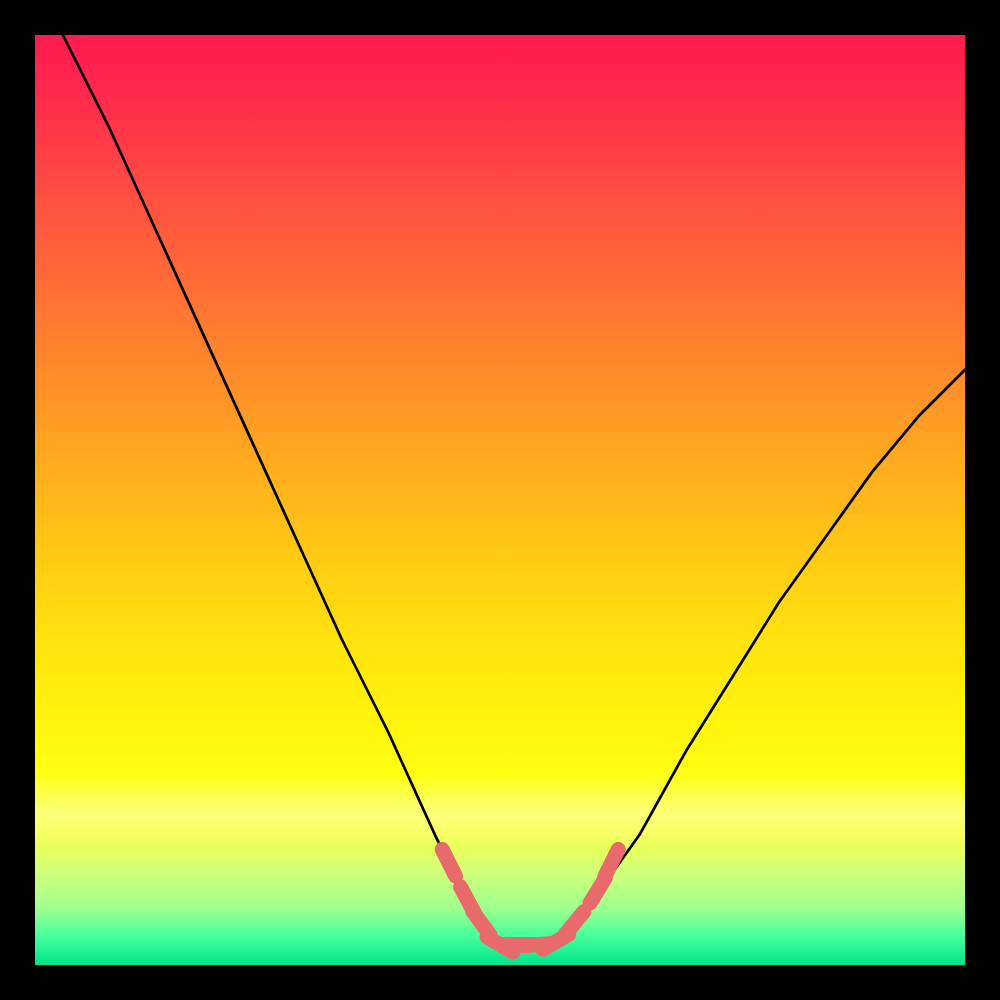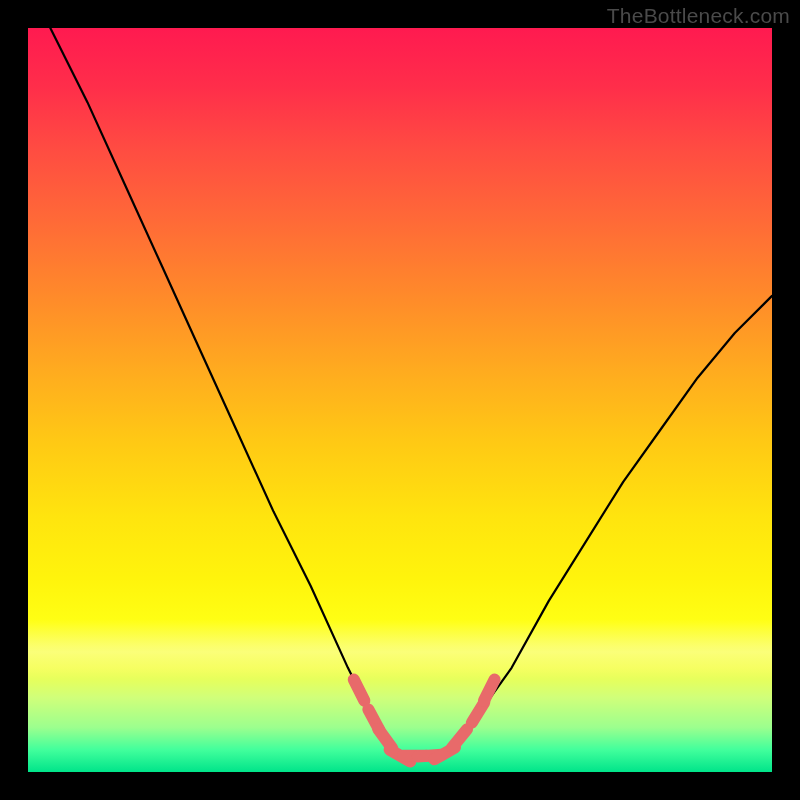--- a/index.html
+++ b/index.html
@@ -101,14 +101,13 @@
           <line x1="48.613" y1="97.002" x2="51.387" y2="98.598" stroke="#e86a6a" stroke-linecap="round" vector-effect="non-scaling-stroke" style="stroke-width: 12px;"></line>
           <line x1="50.400" y1="97.800" x2="53.600" y2="97.800" stroke="#e86a6a" stroke-linecap="round" vector-effect="non-scaling-stroke" style="stroke-width: 12px;"></line>
           <line x1="52.404" y1="97.920" x2="55.596" y2="97.680" stroke="#e86a6a" stroke-linecap="round" vector-effect="non-scaling-stroke" style="stroke-width: 12px;"></line>
           <line x1="54.613" y1="98.298" x2="57.387" y2="96.702" stroke="#e86a6a" stroke-linecap="round" vector-effect="non-scaling-stroke" style="stroke-width: 12px;"></line>
           <line x1="56.987" y1="96.738" x2="59.013" y2="94.262" stroke="#e86a6a" stroke-linecap="round" vector-effect="non-scaling-stroke" style="stroke-width: 12px;"></line>
           <line x1="59.661" y1="93.363" x2="61.339" y2="90.637" stroke="#e86a6a" stroke-linecap="round" vector-effect="non-scaling-stroke" style="stroke-width: 12px;"></line>
           <line x1="61.284" y1="90.431" x2="62.716" y2="87.569" stroke="#e86a6a" stroke-linecap="round" vector-effect="non-scaling-stroke" style="stroke-width: 12px;"></line>
         </g>
     </svg>
   </div>
-  <div class="watermark">TheBottleneck.com</div>
 </div>
 
 </body></html>

